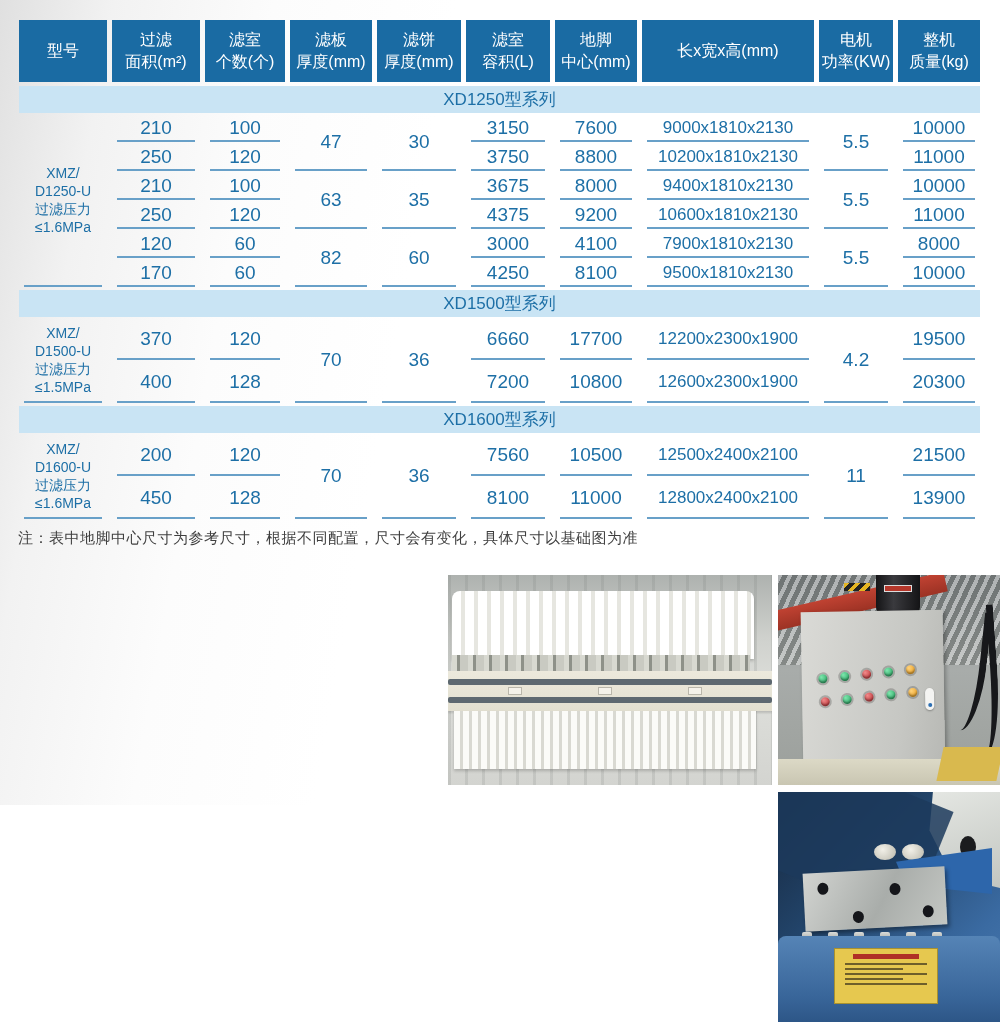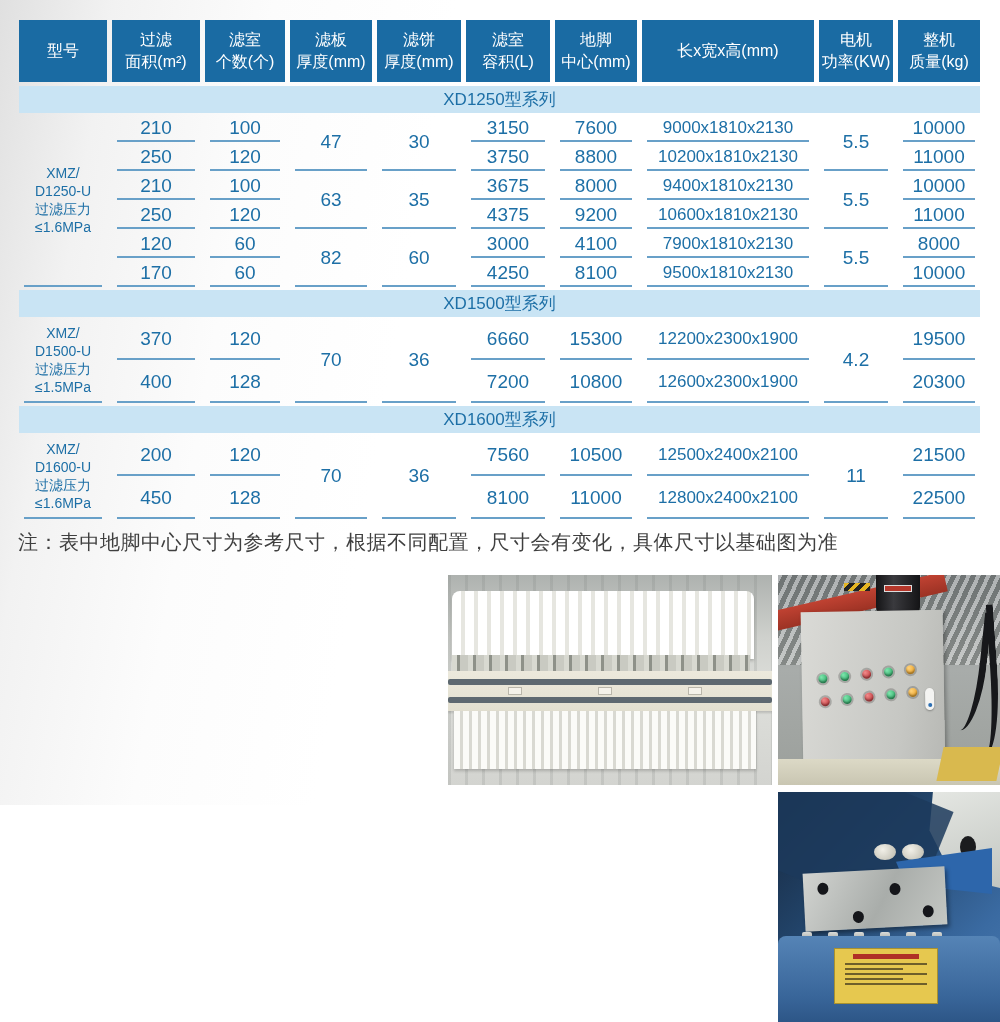--- a/index.html
+++ b/index.html
@@ -47,21 +47,21 @@
     content:"";position:absolute;left:5px;right:5px;bottom:0;
     border-bottom:2px solid var(--line-color);
   }
   #spec-table td.model{font-size:14px;line-height:1.3;white-space:pre-line;}
   #spec-table td.dims{font-size:17px;}
   #spec-table tr.s0 td{height:29px;}
   #spec-table tr.s1 td,#spec-table tr.s2 td{height:43px;}
 
   .note{
     position:absolute;left:18px;top:529px;
-    font-size:20px;color:var(--note-color);letter-spacing:.5px;
+    font-size:15px;color:var(--note-color);letter-spacing:.5px;
   }
 
   
   .photo{position:absolute;overflow:hidden;}
   #photo-press{left:448px;top:575px;width:324px;height:210px;}
   #photo-panel{left:778px;top:575px;width:222px;height:210px;}
   #photo-detail{left:778px;top:792px;width:222px;height:230px;}
 
   
   #photo-press{background:linear-gradient(180deg,#aeb2af 0%,#cfd1cd 30%,#dedfdb 55%,#d3d4d0 100%);}
@@ -316,21 +316,21 @@
         <tr class="data-row s1">
           <td rowspan="2" class="data model">XMZ/
 D1500-U
 过滤压力
 ≤1.5MPa</td>
           <td class="data">370</td>
           <td class="data">120</td>
           <td rowspan="2" class="data">70</td>
           <td rowspan="2" class="data">36</td>
           <td class="data">6660</td>
-          <td class="data">15300</td>
+          <td class="data">17700</td>
           <td class="data dims">12200x2300x1900</td>
           <td rowspan="2" class="data">4.2</td>
           <td class="data">19500</td>
         </tr>
         <tr class="data-row s1">
           <td class="data">400</td>
           <td class="data">128</td>
           <td class="data">7200</td>
           <td class="data">10800</td>
           <td class="data dims">12600x2300x1900</td>
@@ -356,21 +356,21 @@
           <td class="data dims">12500x2400x2100</td>
           <td rowspan="2" class="data">11</td>
           <td class="data">21500</td>
         </tr>
         <tr class="data-row s2">
           <td class="data">450</td>
           <td class="data">128</td>
           <td class="data">8100</td>
           <td class="data">11000</td>
           <td class="data dims">12800x2400x2100</td>
-          <td class="data">22500</td>
+          <td class="data">13900</td>
         </tr>
       </tbody>
   </table>
 </div>
 
 <p class="note">注：表中地脚中心尺寸为参考尺寸，根据不同配置，尺寸会有变化，具体尺寸以基础图为准</p>
 
 <div class="photo" id="photo-press">
   <div class="corrugation"></div>
   <div class="cloth-top"></div>

